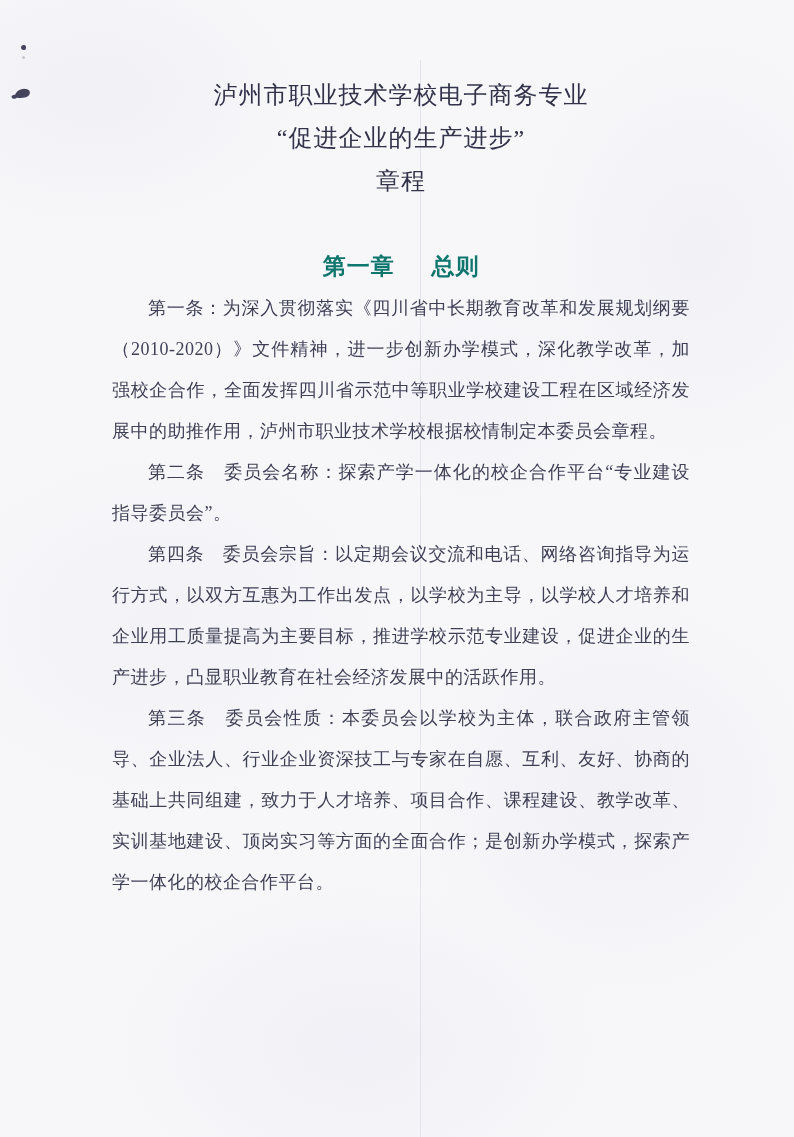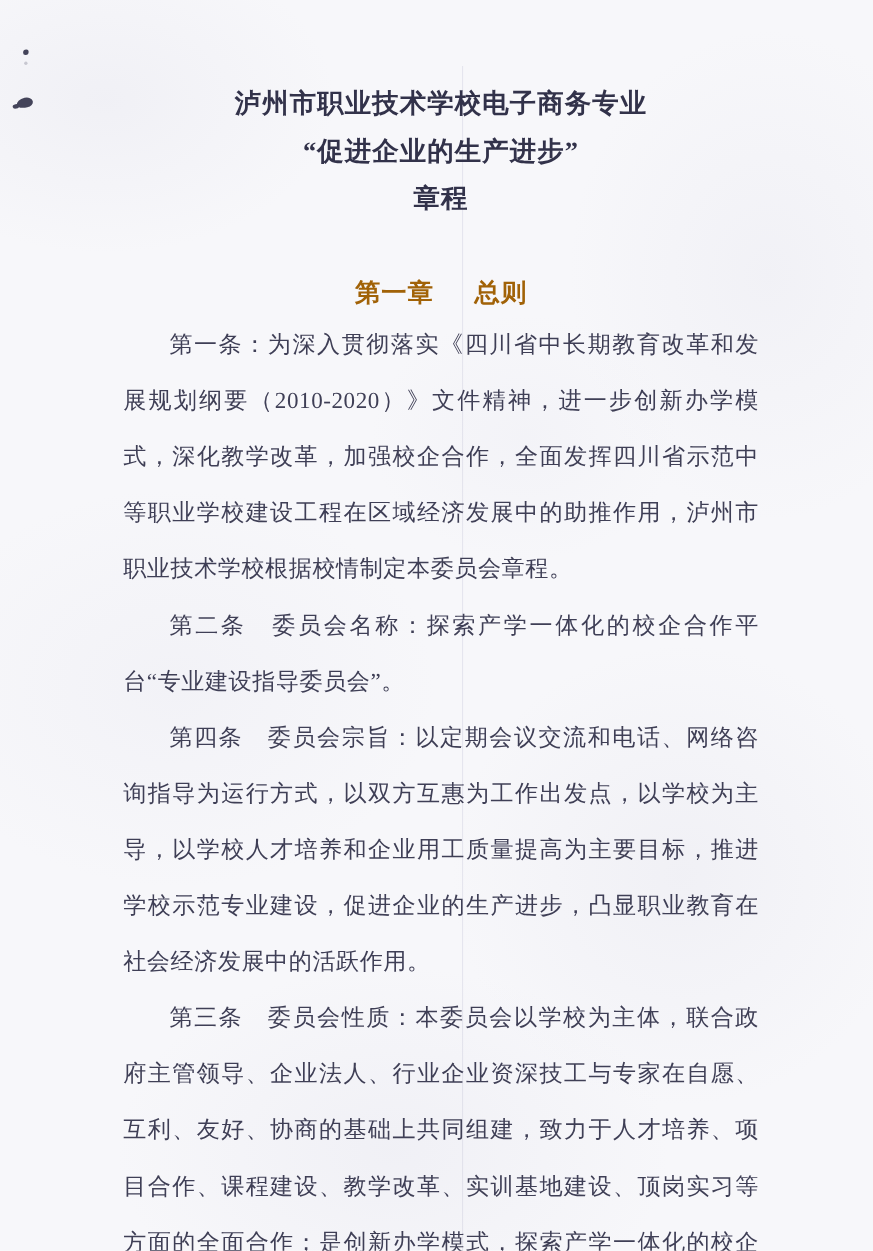--- a/index.html
+++ b/index.html
@@ -77,44 +77,44 @@
     position: absolute;
     left: 112px;
     top: 74px;
     width: 578px;
     color: #3f3f56;
   }
   .doc-title {
     margin: 0;
     font-size: 24px;
     line-height: 43px;
-    font-weight: bold;
+    font-weight: normal;
     text-align: center;
     color: #32324a;
     letter-spacing: 1px;
   }
   .doc-title .title-line {
     display: block;
   }
   .chapter-heading {
     margin: 42px 0 0 0;
     font-size: 23px;
     line-height: 43px;
     font-weight: bold;
     text-align: center;
-    color: #a16207;
+    color: #0f766e;
     letter-spacing: 1px;
   }
   .chapter-heading .chapter-number {
     margin-right: 30px;
   }
   .article {
     margin: 0;
-    font-size: 21px;
-    line-height: 51px;
+    font-size: 18px;
+    line-height: 41px;
     text-align: justify;
     text-indent: 2em;
     letter-spacing: 0.5px;
   }
 </style>
 </head>
 <body>
 
 <div class="page">
 

